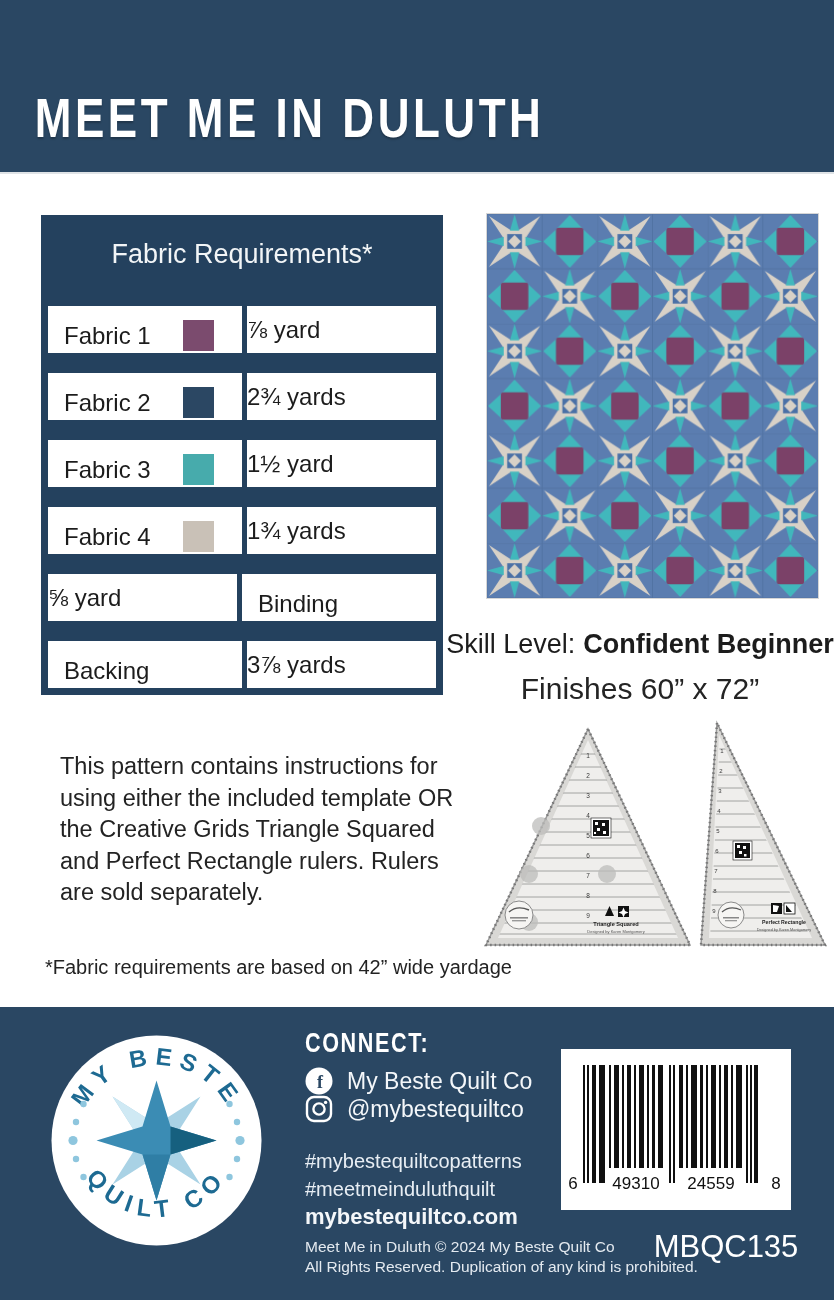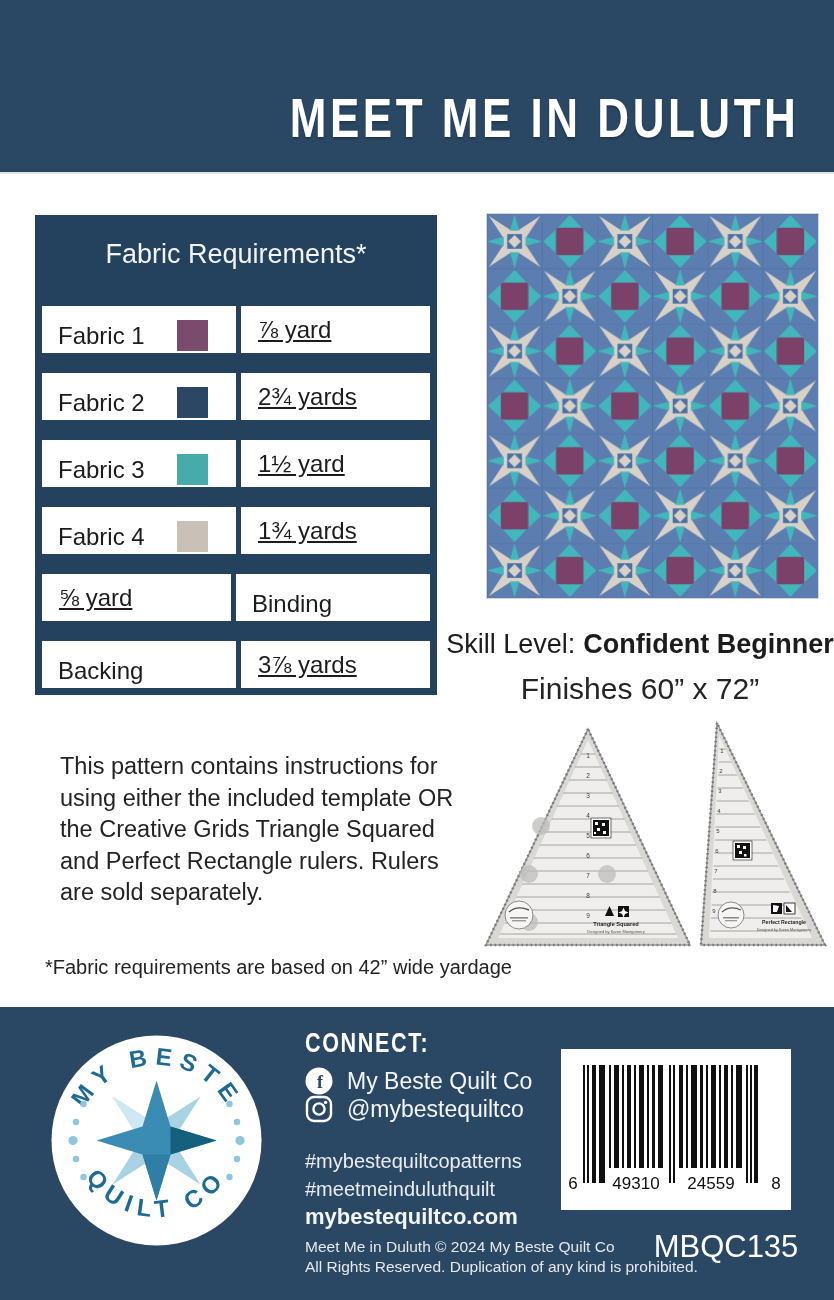--- a/index.html
+++ b/index.html
@@ -3,34 +3,34 @@
 <meta charset="utf-8">
 <style>
   html,body{margin:0;padding:0;background:#888;}
   .page{
     position:relative;width:834px;height:1300px;background:#ffffff;
     font-family:"Liberation Sans","DejaVu Sans",sans-serif;color:#1f1f1f;
     overflow:hidden;margin:0 auto;
   }
   
   .hdr{position:absolute;left:0;top:0;width:834px;height:172px;background:#2a4763;
-       display:flex;align-items:flex-end;justify-content:flex-end;border-bottom:2px solid #dfe3e6;}
+       display:flex;align-items:flex-end;justify-content:flex-start;border-bottom:2px solid #dfe3e6;}
   .hdr h1{margin:0 0 22px 0;color:#ffffff;font-size:50px;font-weight:bold;letter-spacing:4px;
           transform:scale(.88,1.12);transform-origin:center bottom;white-space:nowrap;
           text-shadow:0 2px 2px rgba(0,0,0,.25);}
   
-  .fab{position:absolute;left:35px;top:215px;width:402px;height:480px;background:#24415e;
+  .fab{position:absolute;left:41px;top:215px;width:402px;height:480px;background:#24415e;
        box-sizing:border-box;padding:7px;display:flex;flex-direction:column;gap:20px;}
   .fab-title{height:64px;flex:0 0 64px;display:flex;align-items:center;justify-content:center;
              color:#f2f5f7;font-size:27px;}
   .fab-row{flex:1;display:flex;gap:5px;}
   .fab-c{background:#ffffff;display:flex;align-items:center;box-sizing:border-box;
          font-size:24px;color:#1c1c1c;}
   .fab-c1{width:194px;padding:12px 28px 0 16px;justify-content:space-between;}
-  .fab-c2{flex:1;padding-left:17px;text-decoration:underline;}
+  .fab-c2{flex:1;}
   .swatch{width:31px;height:31px;flex:0 0 31px;}
   
   .quilt{position:absolute;left:487px;top:214px;width:331px;height:384px;outline:1px solid #d6d6d6;}
   
   .skill{position:absolute;left:446px;top:629px;width:388px;text-align:center;font-size:27px;color:#1c1c1c;white-space:nowrap;}
   .skill b{margin-left:8px;}
   .finishes{position:absolute;left:446px;top:672px;width:388px;text-align:center;font-size:30px;color:#242424;}
   .para{position:absolute;left:60px;top:751px;width:404px;font-size:23.5px;line-height:31.5px;color:#232323;}
   .footnote{position:absolute;left:45px;top:956px;font-size:20px;color:#232323;}
   

